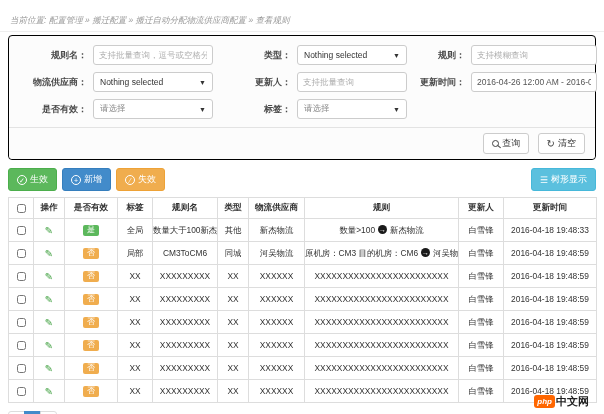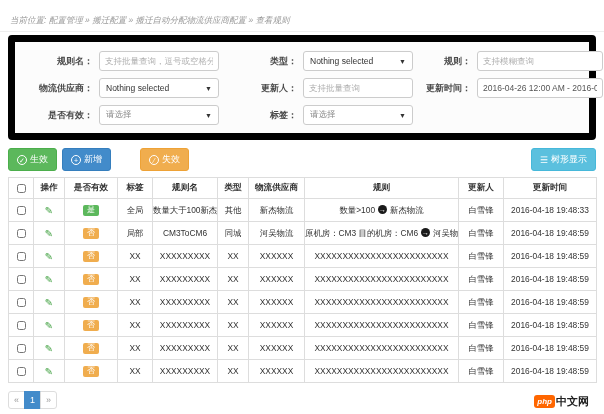--- a/index.html
+++ b/index.html
@@ -4,21 +4,21 @@
 <style>
   * { margin:0; padding:0; box-sizing:border-box; }
   html,body { width:604px; height:414px; background:#fff; overflow:hidden;
     font-family:"Liberation Sans","DejaVu Sans",sans-serif; color:#333; }
 
   
   .crumb-bar { padding:9px 10px 4px; border-bottom:1px solid #eee; }
   .crumb-bar span { font-size:8.5px; font-style:italic; color:#9a9a9a; }
 
   
-  .panel { margin:3px 8px 0; border:7px solid #000000; border-radius:4px; background:#fcfcfc; }
+  .panel { margin:3px 8px 0; border:1px solid #000000; border-radius:4px; background:#fcfcfc; }
   .panel-body { padding:9px 10px 1px; }
   .frow { display:grid; grid-template-columns:74px 120px 84px 110px 64px 126px; align-items:center; margin-bottom:7px; }
   .flabel { font-size:9px; font-weight:bold; color:#4a4a4a; text-align:right; padding-right:6px; white-space:nowrap; }
   .ctrl { height:20px; border:1px solid #ccc; border-radius:3px; background:#fff; font-size:8.5px; }
   input.ctrl { width:100%; padding:0 5px; color:#555; outline:none; }
   input.ctrl::placeholder { color:#b0b0b0; }
   .selectbtn { display:flex; align-items:center; justify-content:space-between; padding:0 6px; cursor:pointer; }
   .selectbtn .val { color:#333; }
   .selectbtn .val.muted { color:#8a8a8a; }
   .caret { font-size:7px; color:#333; }
@@ -26,21 +26,21 @@
   .btn { display:inline-flex; align-items:center; gap:3px; font-size:9px; border-radius:3px; padding:3px 8px; cursor:pointer; border:1px solid #ccc; background:#fff; color:#333; vertical-align:middle; }
   .mag { position:relative; width:7px; height:7px; border:1.3px solid #444; border-radius:50%; display:inline-block; }
   .mag::after { content:""; position:absolute; width:4px; height:1.4px; background:#444; right:-3.2px; bottom:-1px; transform:rotate(40deg); }
   .refresh-g { font-size:10px; line-height:8px; color:#444; }
 
   
   .action-bar { display:flex; align-items:center; margin:8px 8px 6px; }
   .btn-c { border:none; color:#fff; font-size:9px; padding:4px 8px; border-radius:3px; margin-right:5px; display:inline-flex; align-items:center; gap:3px; cursor:pointer; }
   .b-primary { background:#428bca; border:1px solid #357ebd; }
   .b-success { background:#5cb85c; border:1px solid #4cae4c; }
-  .b-warning { background:#f0ad4e; border:1px solid #eea236;margin-left:24px; }
+  .b-warning { background:#f0ad4e; border:1px solid #eea236; }
   .b-info    { background:#5bc0de; border:1px solid #46b8da; margin-right:0; }
   .circ { width:10px; height:10px; border:1px solid #fff; border-radius:50%; font-size:7px; line-height:9px; text-align:center; display:inline-block; }
   .spacer { flex:1; }
   .treeglyph { font-size:9px; }
 
   
   table { border-collapse:collapse; table-layout:fixed; width:588px; margin:0 8px; }
   th,td { border:1px solid #ddd; text-align:center; white-space:nowrap; overflow:hidden; }
   th { font-size:8.6px; font-weight:bold; color:#333; height:21px; background:#fff; }
   td { font-size:8.4px; height:23px; color:#333; }
@@ -103,20 +103,30 @@
         <span class="caret">▼</span>
       </div>
       <div class="flabel">标签：</div>
       <div class="ctrl selectbtn">
         <span class="val muted">请选择</span>
         <span class="caret">▼</span>
       </div>
       <div></div>
         <div></div>
     </div>
+  </div>
+  <div class="panel-footer">
+    <button class="btn">
+      <span class="mag"></span>
+      <span>查询</span>
+    </button>
+    <button class="btn" style="margin-left:4px;">
+      <span class="refresh-g">↻</span>
+      <span>清空</span>
+    </button>
   </div>
 </div>
 
 <div class="action-bar">
   <button class="btn-c b-success">
     <span class="circ">✓</span>
     <span>生效</span>
   </button>
   <button class="btn-c b-primary">
     <span class="circ">+</span>

